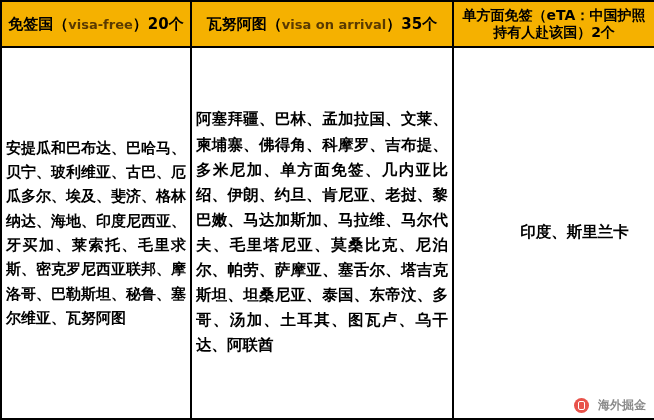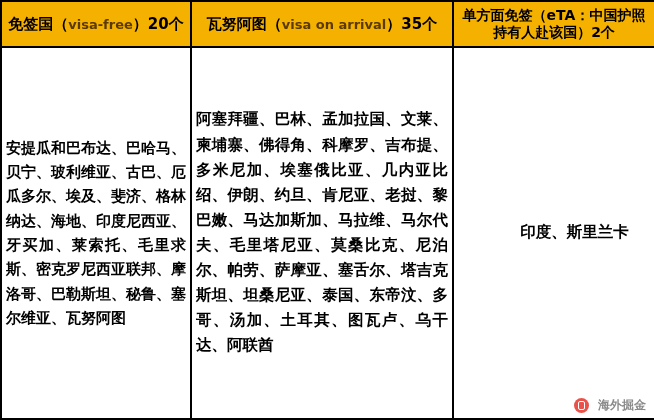--- a/index.html
+++ b/index.html
@@ -128,21 +128,21 @@
         </td>
         <td class="hdr">
           <span>瓦努阿图（</span><span class="en">visa on arrival</span><span class="cnt">）35个</span>
         </td>
         <td class="hdr h3">
           <span>单方面免签</span><span>（eTA：中国护照持有人赴该国）2个</span>
         </td>
       </tr>
       <tr>
         <td class="body-cell col1">安提瓜和巴布达、巴哈马、贝宁、玻利维亚、古巴、厄瓜多尔、埃及、斐济、格林纳达、海地、印度尼西亚、牙买加、莱索托、毛里求斯、密克罗尼西亚联邦、摩洛哥、巴勒斯坦、秘鲁、塞尔维亚、瓦努阿图</td>
-        <td class="body-cell col2">阿塞拜疆、巴林、孟加拉国、文莱、柬埔寨、佛得角、科摩罗、吉布提、多米尼加、埃塞俄比亚、几内亚比绍、伊朗、约旦、肯尼亚、老挝、黎巴嫩、马达加斯加、马拉维、马尔代夫、毛里塔尼亚、莫桑比克、尼泊尔、帕劳、萨摩亚、塞舌尔、塔吉克斯坦、坦桑尼亚、泰国、东帝汶、多哥、汤加、土耳其、图瓦卢、乌干达、阿联酋</td>
+        <td class="body-cell col2">阿塞拜疆、巴林、孟加拉国、文莱、柬埔寨、佛得角、科摩罗、吉布提、多米尼加、单方面免签、几内亚比绍、伊朗、约旦、肯尼亚、老挝、黎巴嫩、马达加斯加、马拉维、马尔代夫、毛里塔尼亚、莫桑比克、尼泊尔、帕劳、萨摩亚、塞舌尔、塔吉克斯坦、坦桑尼亚、泰国、东帝汶、多哥、汤加、土耳其、图瓦卢、乌干达、阿联酋</td>
         <td class="body-cell col3">印度、斯里兰卡</td>
       </tr>
     </tbody>
   </table>
 
   <div class="wm">
     <span class="wm-logo"></span>
     <span>海外掘金</span>
   </div>
 </div>

